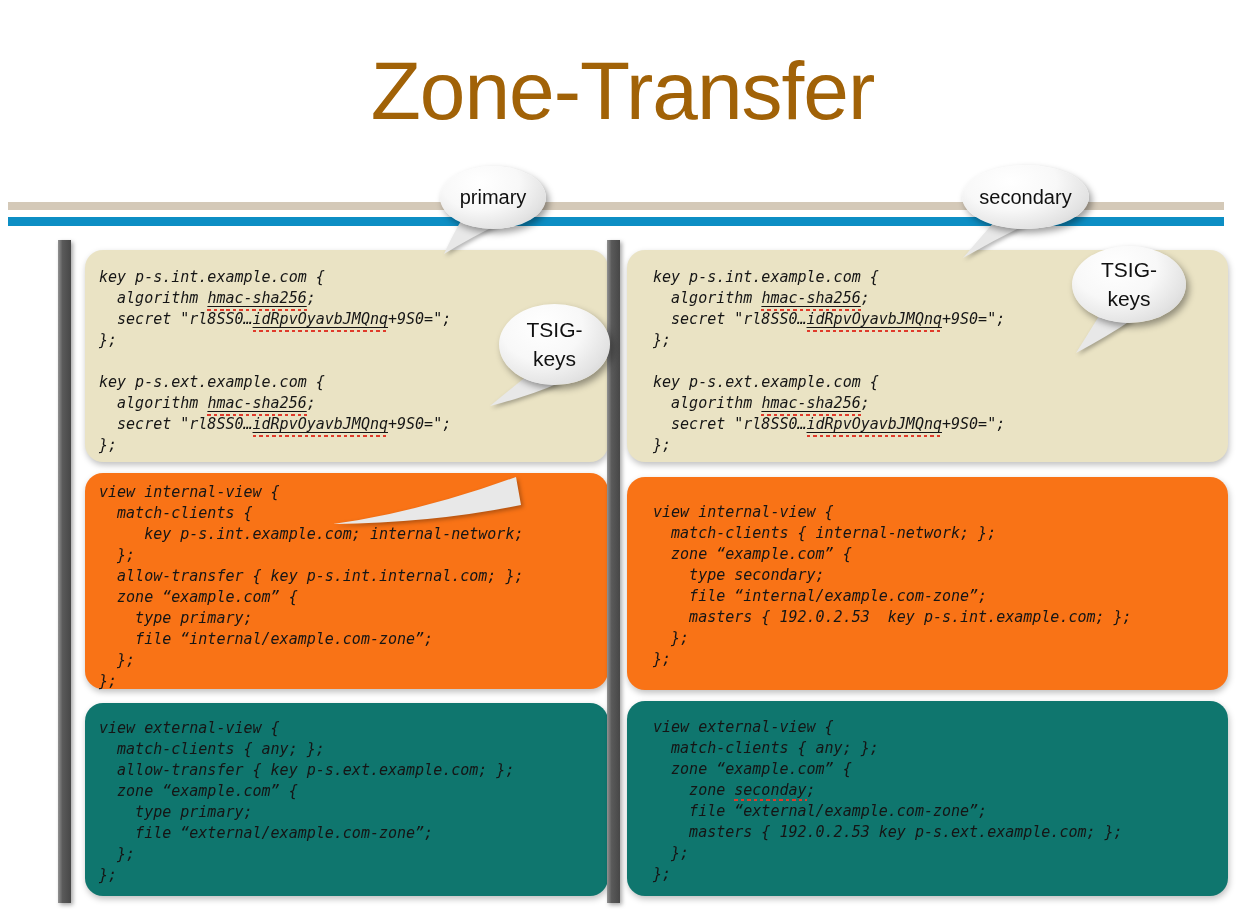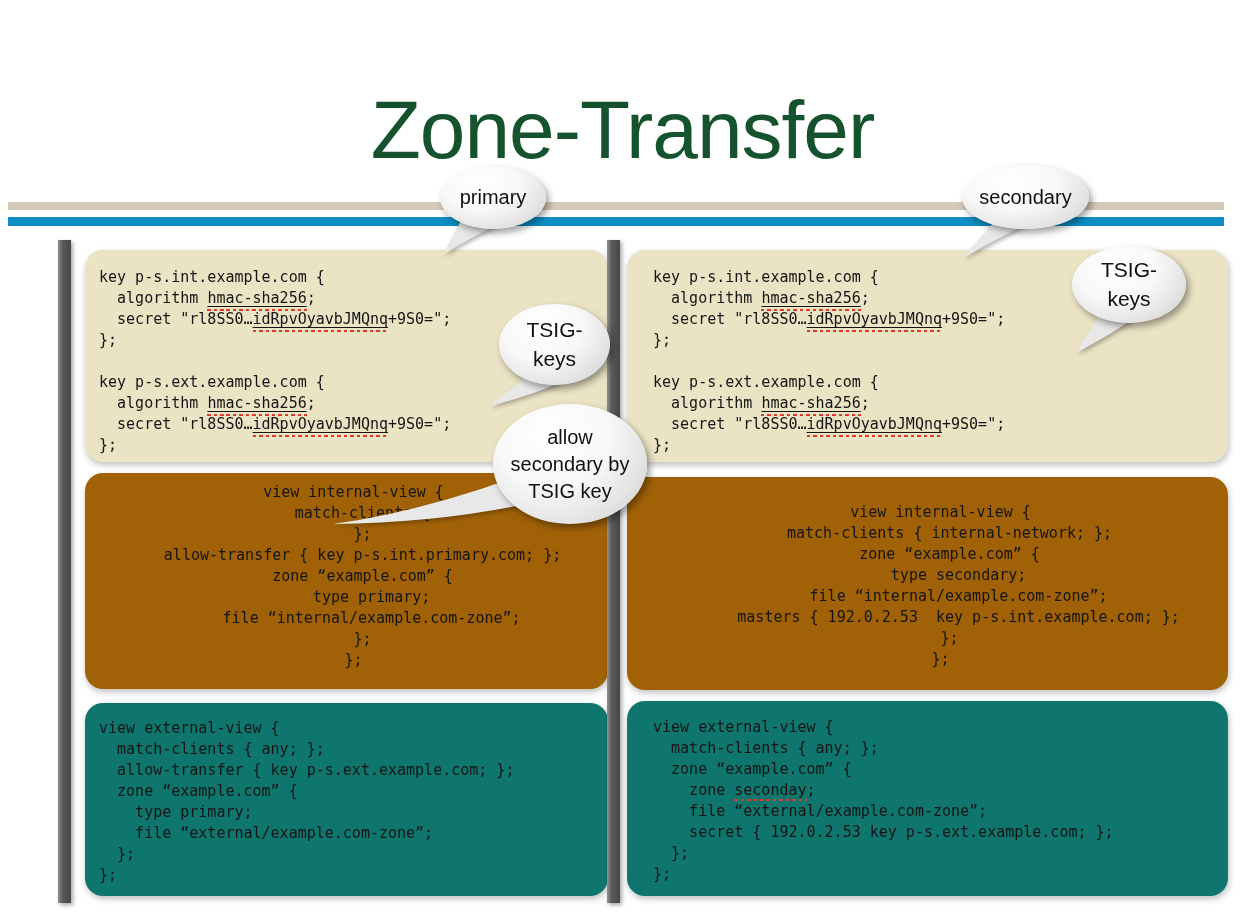--- a/index.html
+++ b/index.html
@@ -1,24 +1,23 @@
 <!DOCTYPE html>
 <html><head>
 <meta charset="utf-8">
 <style>
   html,body { margin:0; padding:0; background:#ffffff; }
   body { font-family: "Liberation Sans", sans-serif; }
   .slide { position:relative; width:1245px; height:912px; background:#ffffff; overflow:hidden; }
 
   .title {
     position:absolute; top:44px; left:0; width:100%;
-    text-align:center; color:#14532d;
+    text-align:center; color:#a16207;
     font-size:82px; line-height:1.15; letter-spacing:-1px;
     font-family:"Liberation Sans", sans-serif;
-    margin-top:39px;
   }
 
   .rule { position:absolute; left:8px; width:1216px; }
   .rule-tan  { top:202px; height:8px; background:#d4c9b8; }
   .rule-blue { top:217px; height:9px; background:#0d8ec4; }
 
   .vbar {
     position:absolute; top:240px; width:13px; height:663px;
     background:linear-gradient(90deg,#929292 0%,#5a5a5a 35%,#474747 100%);
     box-shadow:2px 2px 4px rgba(0,0,0,0.35);
@@ -27,34 +26,34 @@
   .vbar-mid  { left:607px; }
 
   .panel {
     position:absolute; border-radius:18px;
     box-shadow:1px 3px 6px rgba(0,0,0,0.25);
     font-family:"DejaVu Sans Mono","Liberation Mono",monospace;
     font-size:15px; color:#151515;
     box-sizing:border-box;
   }
   .panel-tan    { background:#eae3c4; }
-  .panel-green  { background:#a16207;text-align:center; }
+  .panel-green  { background:#f97316; }
   .panel-purple { background:#0f766e; }
 
   .p-left  { left:85px;  width:523px; padding-left:14px; }
   .p-right { left:627px; width:601px; padding-left:26px; }
 
   .p-l1 { top:250px; height:212px; padding-top:17px; }
   .p-l2 { top:473px; height:216px; padding-top:9px;  }
   .p-l3 { top:703px; height:193px; padding-top:15px; }
   .p-r1 { top:250px; height:212px; padding-top:17px; }
   .p-r2 { top:477px; height:213px; padding-top:25px; }
   .p-r3 { top:701px; height:195px; padding-top:16px; }
 
-  .code-line { white-space:pre; line-height:21px; min-height:21px; }
+  .code-line { white-space:pre; line-height:21px; min-height:21px;font-style:italic; }
 
   .tok-ul {
     text-decoration:underline;
     text-decoration-thickness:1.3px;
     text-underline-offset:2.5px;
     padding-bottom:4px;
     background:repeating-linear-gradient(90deg,#e03a2a 0 3.5px,transparent 3.5px 6.5px) left bottom / 100% 2px no-repeat;
   }
   .tok-sp {
     padding-bottom:2px;
@@ -96,22 +95,23 @@
       <div class="code-line"><span>};</span></div>
       <div class="code-line">&nbsp;</div>
       <div class="code-line"><span>key p-s.ext.example.com {</span></div>
       <div class="code-line"><span>  algorithm </span><span class="tok-ul">hmac-sha256</span><span>;</span></div>
       <div class="code-line"><span>  secret "rl8SS0…</span><span class="tok-ul">idRpvOyavbJMQnq</span><span>+9S0=";</span></div>
       <div class="code-line"><span>};</span></div>
     </div>
   <div class="panel panel-green p-left p-l2">
       <div class="code-line"><span>view internal-view {</span></div>
       <div class="code-line"><span>  match-clients {</span></div>
+      <div class="code-line"><span>     key p-s.int.example.com; internal-network;</span></div>
       <div class="code-line"><span>  };</span></div>
-      <div class="code-line"><span>  allow-transfer { key p-s.int.primary.com; };</span></div>
+      <div class="code-line"><span>  allow-transfer { key p-s.int.internal.com; };</span></div>
       <div class="code-line"><span>  zone “example.com” {</span></div>
       <div class="code-line"><span>    type primary;</span></div>
       <div class="code-line"><span>    file “internal/example.com-zone”;</span></div>
       <div class="code-line"><span>  };</span></div>
       <div class="code-line"><span>};</span></div>
     </div>
   <div class="panel panel-purple p-left p-l3">
       <div class="code-line"><span>view external-view {</span></div>
       <div class="code-line"><span>  match-clients { any; };</span></div>
       <div class="code-line"><span>  allow-transfer { key p-s.ext.example.com; };</span></div>
@@ -142,21 +142,21 @@
       <div class="code-line"><span>    masters { 192.0.2.53  key p-s.int.example.com; };</span></div>
       <div class="code-line"><span>  };</span></div>
       <div class="code-line"><span>};</span></div>
     </div>
   <div class="panel panel-purple p-right p-r3">
       <div class="code-line"><span>view external-view {</span></div>
       <div class="code-line"><span>  match-clients { any; };</span></div>
       <div class="code-line"><span>  zone “example.com” {</span></div>
       <div class="code-line"><span>    zone </span><span class="tok-sp">seconday</span><span>;</span></div>
       <div class="code-line"><span>    file “external/example.com-zone”;</span></div>
-      <div class="code-line"><span>    secret { 192.0.2.53 key p-s.ext.example.com; };</span></div>
+      <div class="code-line"><span>    masters { 192.0.2.53 key p-s.ext.example.com; };</span></div>
       <div class="code-line"><span>  };</span></div>
       <div class="code-line"><span>};</span></div>
     </div>
 
   <div class="vbar vbar-left"></div>
   <div class="vbar vbar-mid"></div>
 
   <svg class="tails" width="1245" height="912" viewBox="0 0 1245 912">
     <path d="M 466 212 Q 452 236 444 254 Q 470 238 501 223 Z"></path>
     <path d="M 1002 213 Q 980 238 963 258 Q 994 240 1025 225 Z"></path>
@@ -176,19 +176,14 @@
   <div class="bubble b-tsig-l">
     <div>TSIG-</div>
     <div>keys</div>
   </div>
 
   <div class="bubble b-tsig-r">
     <div>TSIG-</div>
     <div>keys</div>
   </div>
 
-  <div class="bubble b-allow">
-    <div>allow</div>
-    <div>secondary by</div>
-    <div>TSIG key</div>
-  </div>
 
 </div>
 
 </body></html>

